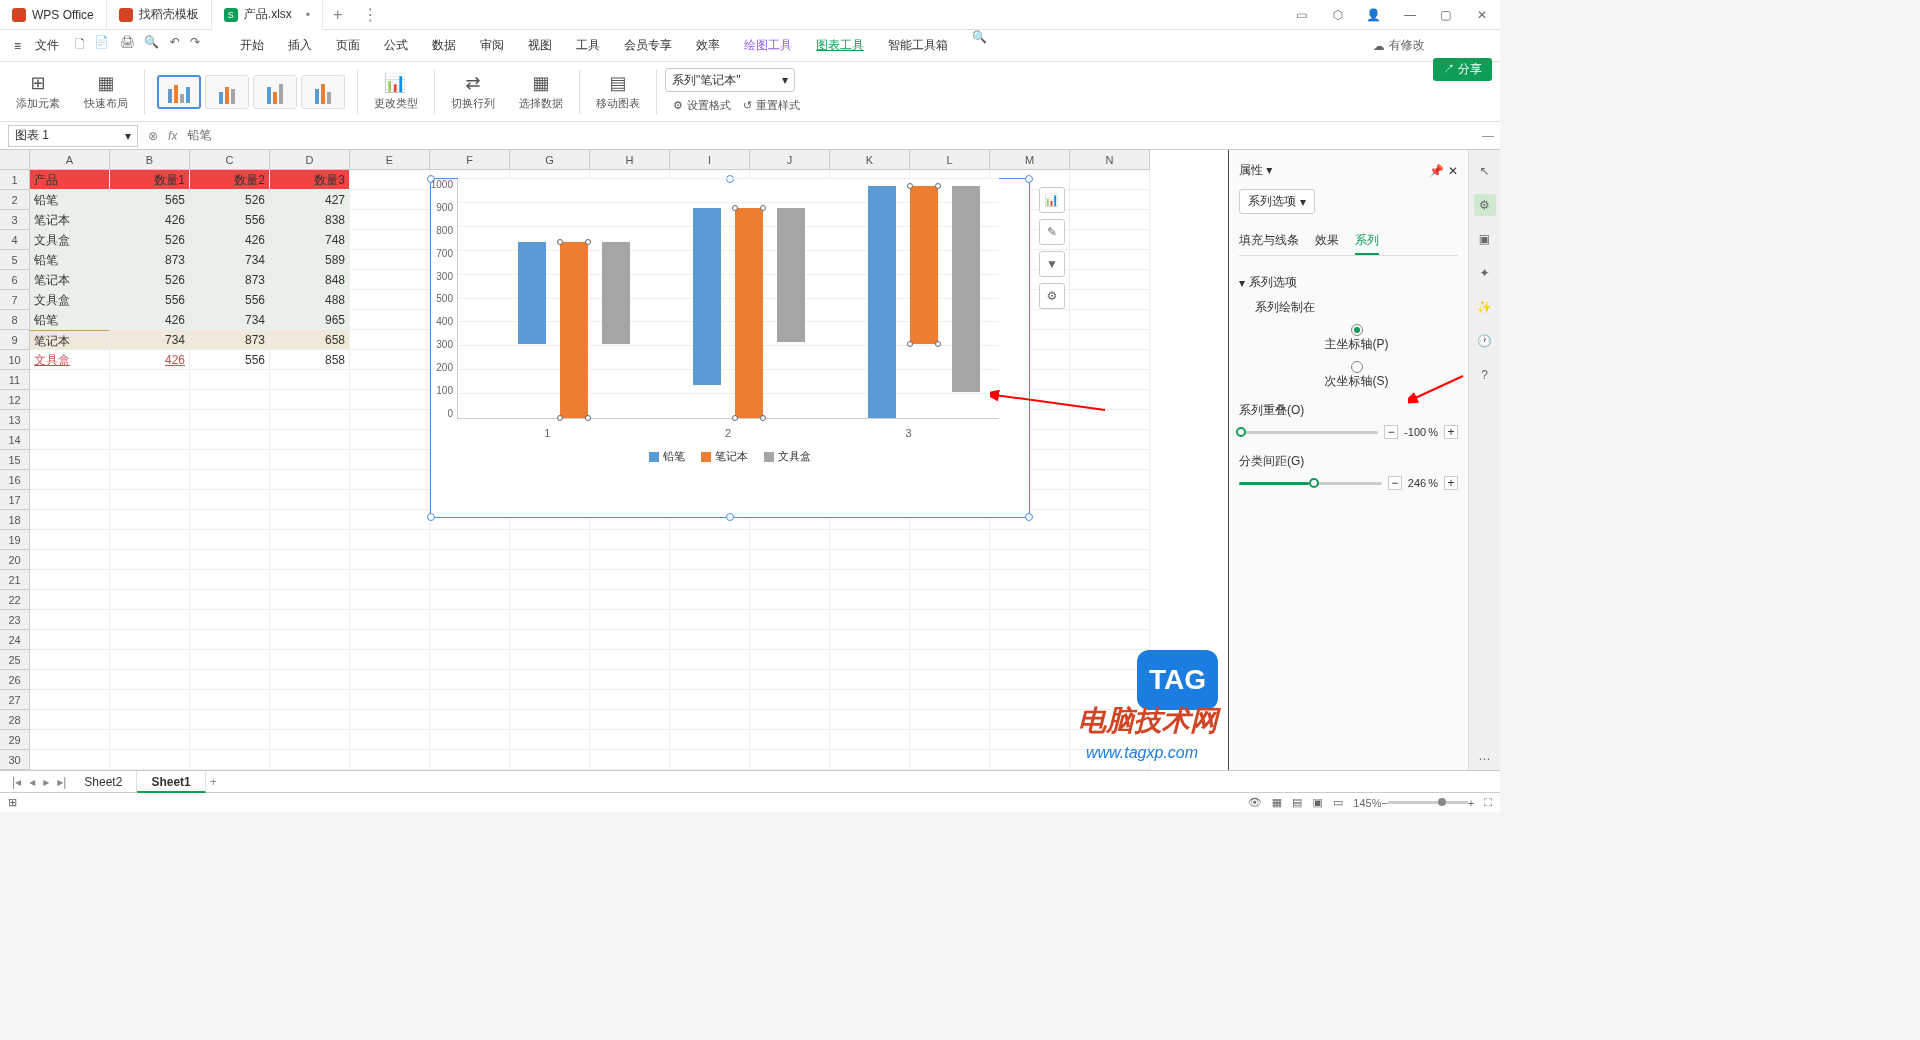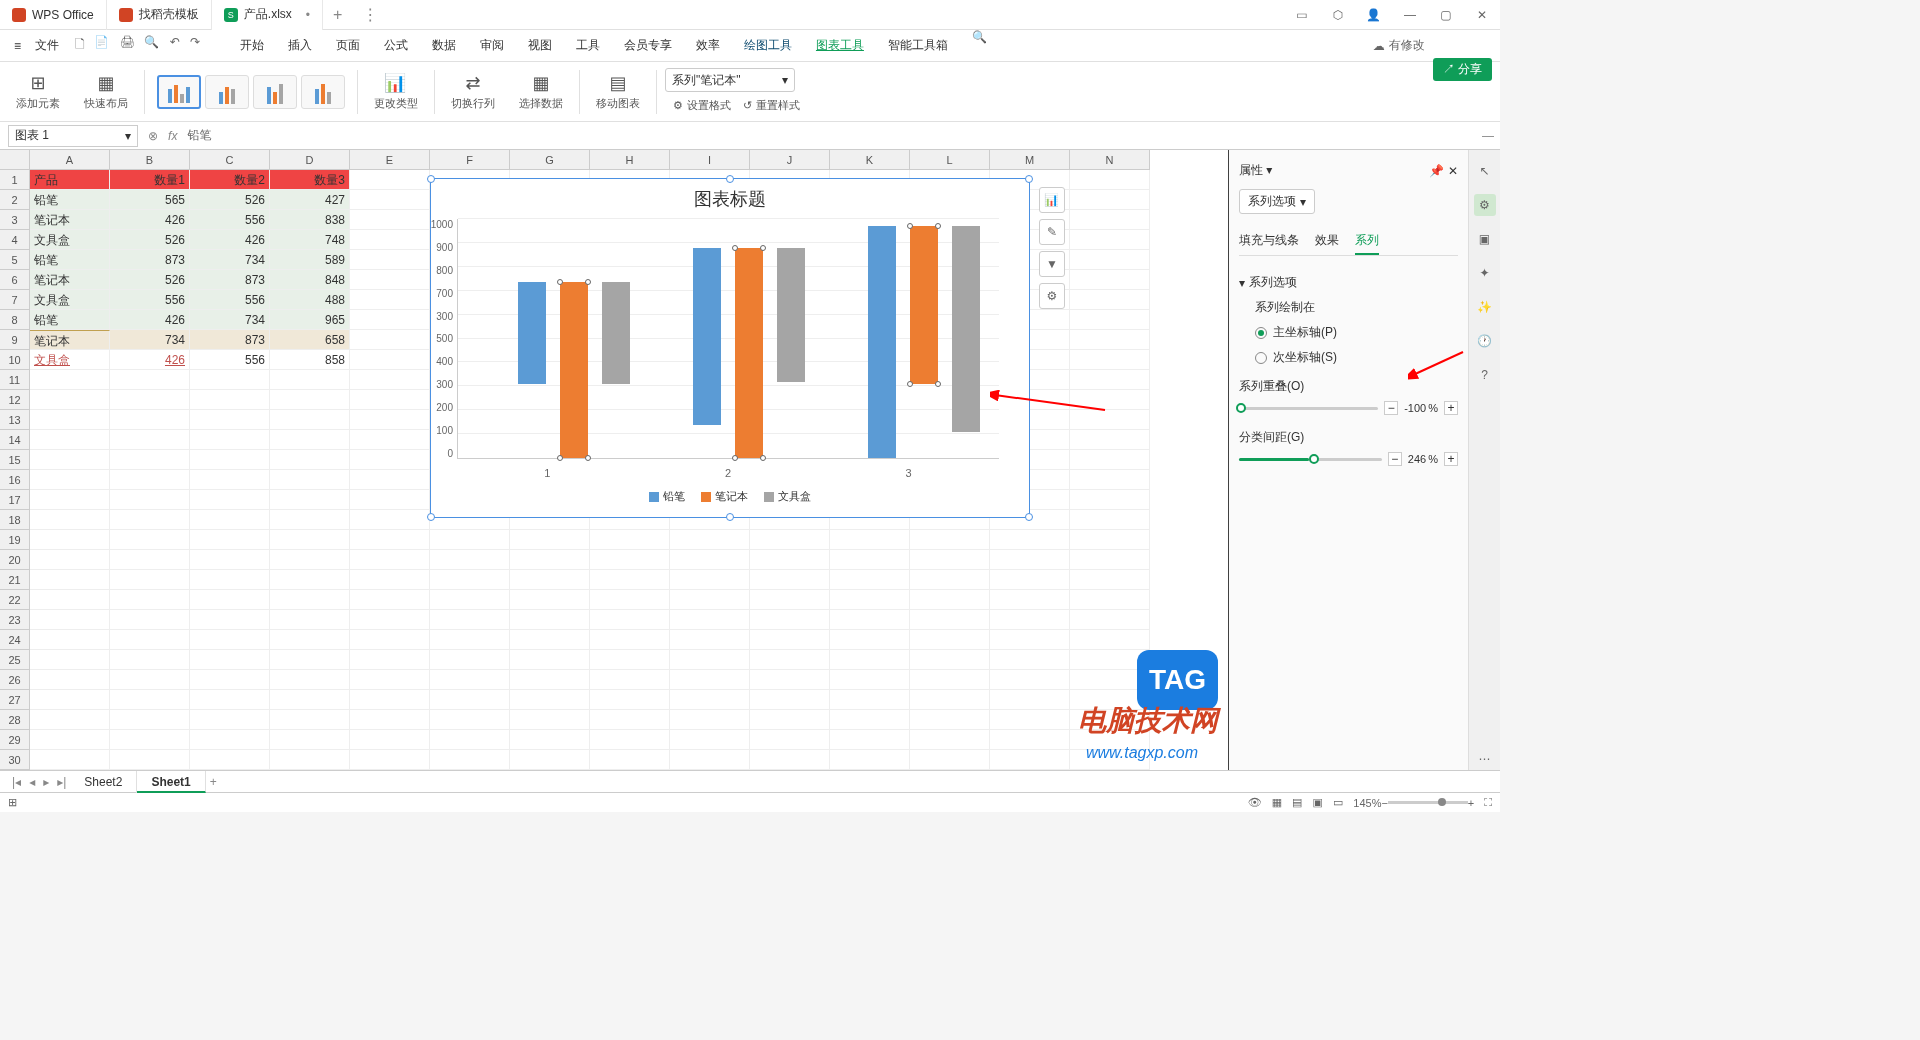--- a/index.html
+++ b/index.html
@@ -15,21 +15,21 @@
 .tab-add { padding: 0 10px; color: #888; font-size: 16px; }
 .win-controls { margin-left: auto; display: flex; gap: 0; }
 .win-btn { width: 36px; height: 30px; display: flex; align-items: center; justify-content: center; color: #666; cursor: pointer; }
 .menubar-row { height: 32px; background: #fff; display: flex; align-items: center; border-bottom: 1px solid #e0e0e0; padding: 0 8px; }
 .hamburger { padding: 0 6px; }
 .file-menu { padding: 0 8px; }
 .qat { display: flex; gap: 10px; padding: 0 8px; }
 .qat-btn { color: #666; cursor: pointer; }
 .menubar { display: flex; gap: 0; margin-left: 20px; }
 .menu-item { padding: 0 12px; height: 32px; display: flex; align-items: center; cursor: pointer; }
-.menu-item.drawing { color: #0c4a6e; }
+.menu-item.drawing { color: #8b5cf6; }
 .menu-item.chart-tools { color: #0f9d58; text-decoration: underline; }
 .search-menu { margin-left: 12px; color: #888; }
 .right-menu { margin-left: auto; display: flex; gap: 8px; align-items: center; }
 .modify-badge { display: flex; align-items: center; gap: 4px; color: #666; }
 .share-btn { background: #0f9d58; color: #fff; padding: 3px 10px; border-radius: 3px; margin-top: 48px; }
 .ribbon { height: 60px; background: #fff; display: flex; align-items: center; padding: 4px 8px; gap: 8px; border-bottom: 1px solid #e0e0e0; }
 .ribbon-group { display: flex; flex-direction: column; align-items: center; padding: 0 8px; gap: 2px; }
 .ribbon-group-h { display: flex; gap: 4px; padding: 0 4px; }
 .ribbon-sep { width: 1px; height: 44px; background: #e0e0e0; }
 .ribbon-icon { font-size: 18px; color: #555; }
@@ -73,21 +73,21 @@
 .chart-side-btns { position: absolute; right: -36px; top: 8px; display: flex; flex-direction: column; gap: 6px; }
 .chart-side-btn { width: 26px; height: 26px; border: 1px solid #ccc; border-radius: 3px; background: #fff; display: flex; align-items: center; justify-content: center; color: #666; cursor: pointer; }
 .prop-panel { width: 240px; background: #fafafa; border-left: 1px solid #404040; padding: 8px 10px; }
 .prop-hdr { display: flex; align-items: center; justify-content: space-between; padding: 4px 0; }
 .prop-dropdown { border: 1px solid #ccc; border-radius: 3px; padding: 3px 8px; background: #fff; display: inline-flex; align-items: center; gap: 4px; margin: 6px 0; }
 .prop-tabs { display: flex; gap: 16px; border-bottom: 1px solid #ddd; margin: 8px 0; }
 .prop-tab { padding: 4px 0; cursor: pointer; }
 .prop-tab.active { color: #0f9d58; border-bottom: 2px solid #0f9d58; }
 .prop-section { padding: 6px 0; }
 .prop-section-hdr { display: flex; align-items: center; gap: 4px; font-weight: 500; padding: 4px 0; }
-.radio-row { display: flex; align-items: center; gap: 6px; padding: 4px 0 4px 16px; }
+.radio-row { display: flex; align-items: center; padding: 4px 0 4px 16px; flex-direction: column; }
 .radio { width: 12px; height: 12px; border: 1px solid #888; border-radius: 50%; display: inline-flex; align-items: center; justify-content: center; }
 .radio.checked::after { content: ''; width: 6px; height: 6px; background: #0f9d58; border-radius: 50%; }
 .slider-row { display: flex; align-items: center; gap: 6px; padding: 6px 0; }
 .slider-track { flex: 1; height: 3px; background: #ccc; border-radius: 2px; position: relative; }
 .slider-fill { position: absolute; height: 3px; background: #0f9d58; border-radius: 2px; }
 .slider-thumb { position: absolute; width: 10px; height: 10px; background: #fff; border: 2px solid #0f9d58; border-radius: 50%; top: -4px; }
 .slider-val { display: flex; align-items: center; gap: 2px; font-size: 11px; }
 .stepper-btn { width: 14px; height: 14px; border: 1px solid #ccc; background: #fff; text-align: center; line-height: 12px; cursor: pointer; }
 .right-tools { width: 32px; background: #f0f0f0; border-left: 1px solid #ddd; display: flex; flex-direction: column; align-items: center; gap: 12px; padding-top: 10px; }
 .rt-btn { width: 22px; height: 22px; color: #666; display: flex; align-items: center; justify-content: center; cursor: pointer; }
@@ -714,21 +714,20 @@
         <div class="cell"></div>
         <div class="cell"></div>
       </div>
     <div class="chart-obj">
       <div class="chart-handle" style="top:-4px;left:-4px"></div>
       <div class="chart-handle" style="top:-4px;left:50%;margin-left:-4px"></div>
       <div class="chart-handle" style="top:-4px;right:-4px"></div>
       <div class="chart-handle" style="bottom:-4px;left:-4px"></div>
       <div class="chart-handle" style="bottom:-4px;left:50%;margin-left:-4px"></div>
       <div class="chart-handle" style="bottom:-4px;right:-4px"></div>
-      <div class="chart-title">图表标题</div>
       <div class="chart-plot">
         <div class="y-axis" id="yaxis">
             <div>1000</div>
             <div>900</div>
             <div>800</div>
             <div>700</div>
             <div>300</div>
             <div>500</div>
             <div>400</div>
             <div>300</div>

